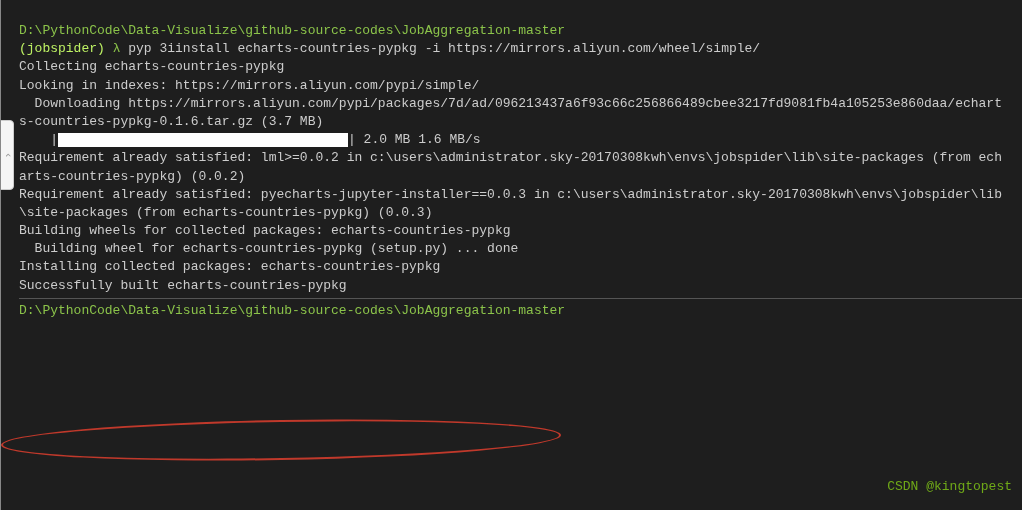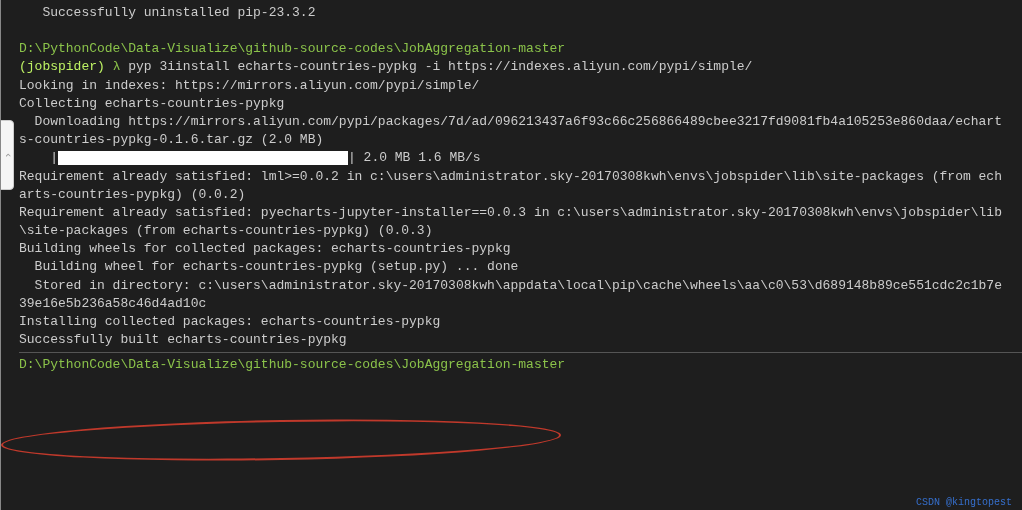--- a/index.html
+++ b/index.html
@@ -41,23 +41,23 @@
       width: 560px;
       height: 40px;
       left: 0px;
       top: 420px;
       pointer-events: none;
       transform: rotate(-1deg);
     }
     .watermark {
       position: absolute;
       right: 10px;
-      bottom: 0;
-      color: #3b82f6;
-      font-size: 10px;
+      bottom: 14px;
+      color: #84cc16;
+      font-size: 13px;
       opacity: 0.8;
     }
     .divider {
       border-top: 1px solid #555;
       margin: 3px 0;
       width: 100%;
     }
     .left-tab {
       position: absolute;
       left: -1px;
@@ -74,33 +74,31 @@
       align-items: center;
       justify-content: center;
     }
   </style>
 </head>
 <body>
 
 <div class="left-tab">‹</div>
 
 <div>
-<div class="line">   Successfully uninstalled pip-23.3.2</div>
 <div class="line"></div>
 <div class="line green">D:\PythonCode\Data-Visualize\github-source-codes\JobAggregation-master</div>
-<div class="line"><span class="prompt-env">(jobspider)</span><span class="prompt-lambda"> λ </span><span>pyp 3iinstall echarts-countries-pypkg -i https://indexes.aliyun.com/pypi/simple/</span></div>
+<div class="line"><span class="prompt-env">(jobspider)</span><span class="prompt-lambda"> λ </span><span>pyp 3iinstall echarts-countries-pypkg -i https://mirrors.aliyun.com/wheel/simple/</span></div>
+<div class="line">Collecting echarts-countries-pypkg</div>
 <div class="line">Looking in indexes: https://mirrors.aliyun.com/pypi/simple/</div>
-<div class="line">Collecting echarts-countries-pypkg</div>
-<div class="line" style="white-space:pre-wrap;word-break:break-all;max-width:990px">  Downloading https://mirrors.aliyun.com/pypi/packages/7d/ad/096213437a6f93c66c256866489cbee3217fd9081fb4a105253e860daa/echarts-countries-pypkg-0.1.6.tar.gz (2.0 MB)</div>
+<div class="line" style="white-space:pre-wrap;word-break:break-all;max-width:990px">  Downloading https://mirrors.aliyun.com/pypi/packages/7d/ad/096213437a6f93c66c256866489cbee3217fd9081fb4a105253e860daa/echarts-countries-pypkg-0.1.6.tar.gz (3.7 MB)</div>
 <div class="line"><span>    |</span><span class="progress-bar"></span><span>| 2.0 MB 1.6 MB/s</span></div>
 <div class="line" style="white-space:pre-wrap;word-break:break-all;max-width:990px">Requirement already satisfied: lml&gt;=0.0.2 in c:\users\administrator.sky-20170308kwh\envs\jobspider\lib\site-packages (from echarts-countries-pypkg) (0.0.2)</div>
 <div class="line" style="white-space:pre-wrap;word-break:break-all;max-width:990px">Requirement already satisfied: pyecharts-jupyter-installer==0.0.3 in c:\users\administrator.sky-20170308kwh\envs\jobspider\lib\site-packages (from echarts-countries-pypkg) (0.0.3)</div>
 <div class="line">Building wheels for collected packages: echarts-countries-pypkg</div>
 <div class="line">  Building wheel for echarts-countries-pypkg (setup.py) ... done</div>
-<div class="line" style="white-space:pre-wrap;word-break:break-all;max-width:990px">  Stored in directory: c:\users\administrator.sky-20170308kwh\appdata\local\pip\cache\wheels\aa\c0\53\d689148b89ce551cdc2c1b7e39e16e5b236a58c46d4ad10c</div>
 <div class="line">Installing collected packages: echarts-countries-pypkg</div>
 <div class="line">Successfully built echarts-countries-pypkg</div>
 <div class="divider"></div>
 <div class="line green">D:\PythonCode\Data-Visualize\github-source-codes\JobAggregation-master</div>
 </div>
 
 <div class="annotation"></div>
 <div class="watermark">CSDN @kingtopest</div>
 
 </body></html>

